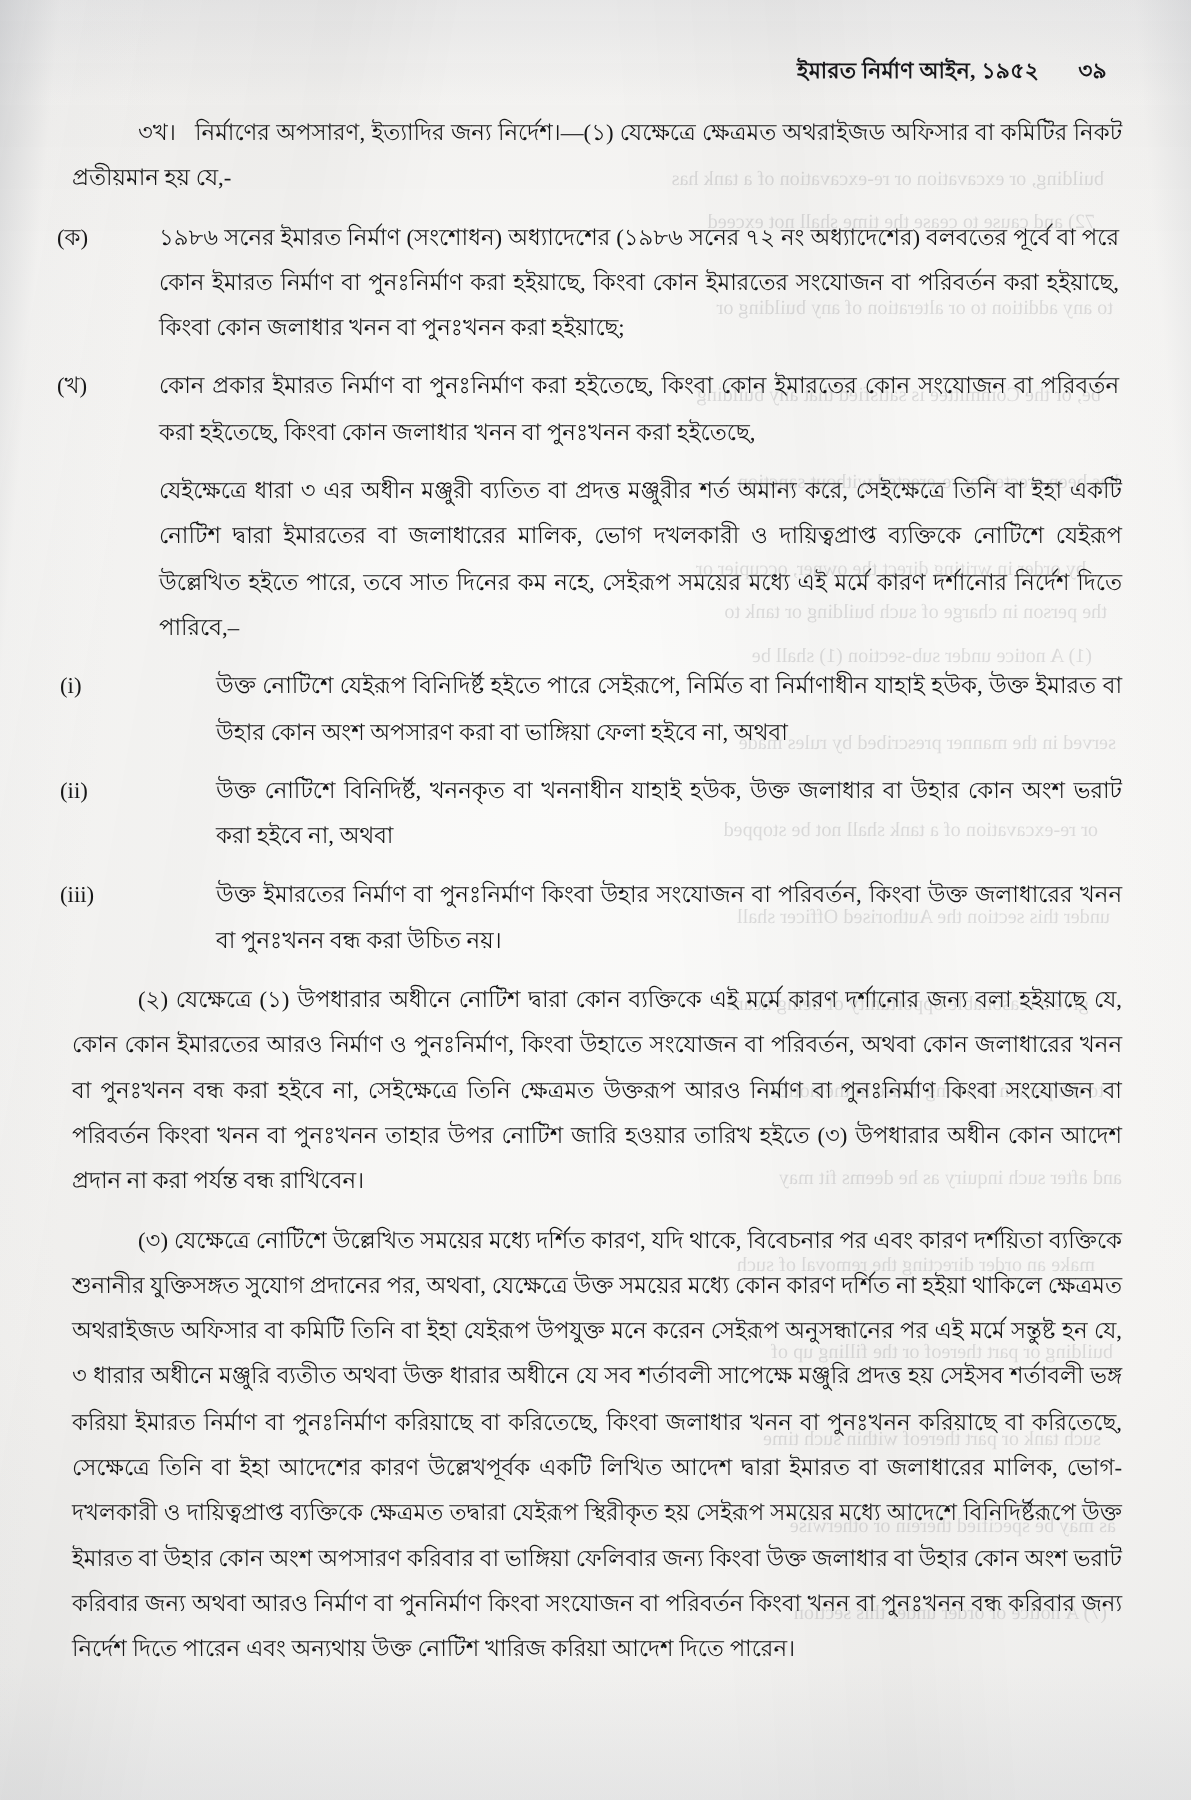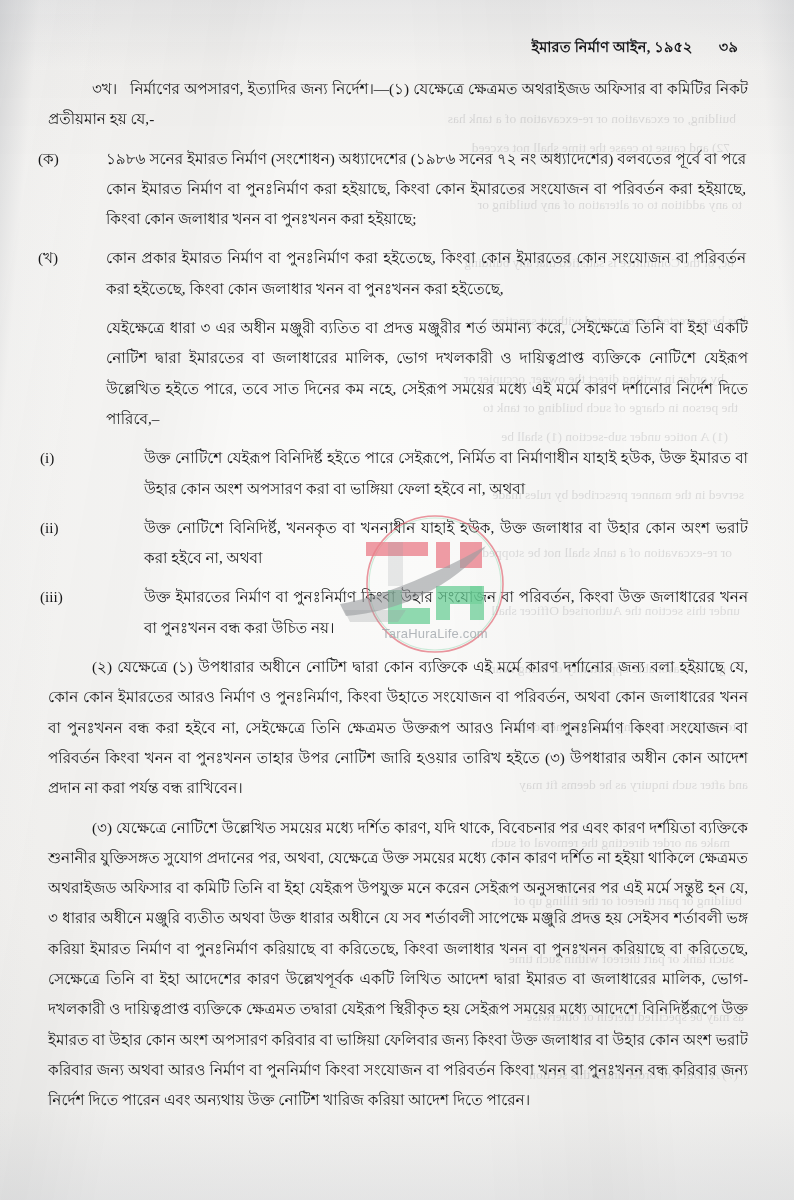--- a/index.html
+++ b/index.html
@@ -224,36 +224,14 @@
       <p class="para indent gap">(২) যেক্ষেত্রে (১) উপধারার অধীনে নোটিশ দ্বারা কোন ব্যক্তিকে এই মর্মে কারণ দর্শানোর জন্য বলা হইয়াছে যে, কোন কোন ইমারতের আরও নির্মাণ ও পুনঃনির্মাণ, কিংবা উহাতে সংযোজন বা পরিবর্তন, অথবা কোন জলাধারের খনন বা পুনঃখনন বন্ধ করা হইবে না, সেইক্ষেত্রে তিনি ক্ষেত্রমত উক্তরূপ আরও নির্মাণ বা পুনঃনির্মাণ কিংবা সংযোজন বা পরিবর্তন কিংবা খনন বা পুনঃখনন তাহার উপর নোটিশ জারি হওয়ার তারিখ হইতে (৩) উপধারার অধীন কোন আদেশ প্রদান না করা পর্যন্ত বন্ধ রাখিবেন।</p>
 
       <p class="para indent gap">(৩) যেক্ষেত্রে নোটিশে উল্লেখিত সময়ের মধ্যে দর্শিত কারণ, যদি থাকে, বিবেচনার পর এবং কারণ দর্শয়িতা ব্যক্তিকে শুনানীর যুক্তিসঙ্গত সুযোগ প্রদানের পর, অথবা, যেক্ষেত্রে উক্ত সময়ের মধ্যে কোন কারণ দর্শিত না হইয়া থাকিলে ক্ষেত্রমত অথরাইজড অফিসার বা কমিটি তিনি বা ইহা যেইরূপ উপযুক্ত মনে করেন সেইরূপ অনুসন্ধানের পর এই মর্মে সন্তুষ্ট হন যে, ৩ ধারার অধীনে মঞ্জুরি ব্যতীত অথবা উক্ত ধারার অধীনে যে সব শর্তাবলী সাপেক্ষে মঞ্জুরি প্রদত্ত হয় সেইসব শর্তাবলী ভঙ্গ করিয়া ইমারত নির্মাণ বা পুনঃনির্মাণ করিয়াছে বা করিতেছে, কিংবা জলাধার খনন বা পুনঃখনন করিয়াছে বা করিতেছে, সেক্ষেত্রে তিনি বা ইহা আদেশের কারণ উল্লেখপূর্বক একটি লিখিত আদেশ দ্বারা ইমারত বা জলাধারের মালিক, ভোগ-দখলকারী ও দায়িত্বপ্রাপ্ত ব্যক্তিকে ক্ষেত্রমত তদ্বারা যেইরূপ স্থিরীকৃত হয় সেইরূপ সময়ের মধ্যে আদেশে বিনিদির্ষ্টরূপে উক্ত ইমারত বা উহার কোন অংশ অপসারণ করিবার বা ভাঙ্গিয়া ফেলিবার জন্য কিংবা উক্ত জলাধার বা উহার কোন অংশ ভরাট করিবার জন্য অথবা আরও নির্মাণ বা পুননির্মাণ কিংবা সংযোজন বা পরিবর্তন কিংবা খনন বা পুনঃখনন বন্ধ করিবার জন্য নির্দেশ দিতে পারেন এবং অন্যথায় উক্ত নোটিশ খারিজ করিয়া আদেশ দিতে পারেন।</p>
 
     </div>
 
   </div>
 
   <div class="paper-streak"></div>
 
-  <div class="watermark">
-    <svg viewBox="0 0 198 152" xmlns="http://www.w3.org/2000/svg">
-      <circle cx="99" cy="72" r="68" fill="none" stroke="#e0606e" stroke-width="1.6" opacity="0.75"></circle>
-      <circle cx="99" cy="72" r="66" fill="none" stroke="#7fd3a6" stroke-width="1.1" opacity="0.45"></circle>
-
-      <rect x="30" y="30" width="62" height="14" fill="#e8707c" opacity="0.78"></rect>
-      <rect x="52" y="30" width="15" height="44" fill="#8e9195" opacity="0.22"></rect>
-
-      <rect x="100" y="30" width="14" height="26" fill="#e8707c" opacity="0.78"></rect>
-      <rect x="124" y="30" width="22" height="26" fill="#e8707c" opacity="0.78"></rect>
-      <rect x="100" y="74" width="14" height="34" fill="#63cc91" opacity="0.80"></rect>
-      <rect x="114" y="74" width="32" height="18" fill="#63cc91" opacity="0.80"></rect>
-      <rect x="134" y="74" width="14" height="34" fill="#63cc91" opacity="0.80"></rect>
-
-      <rect x="52" y="78" width="14" height="34" fill="#63cc91" opacity="0.80"></rect>
-      <rect x="66" y="96" width="28" height="16" fill="#63cc91" opacity="0.80"></rect>
-
-      <path d="M4 92 C 40 86, 92 66, 150 34 C 118 74, 62 100, 10 104 Z" fill="#8e9195" opacity="0.62"></path>
-      <path d="M8 98 L 70 98 L 62 110 L 14 110 Z" fill="#8e9195" opacity="0.30"></path>
-    </svg>
-    <div class="wm-url">TaraHuraLife.com</div>
-  </div>
 
 </div>
 
 </body></html>

